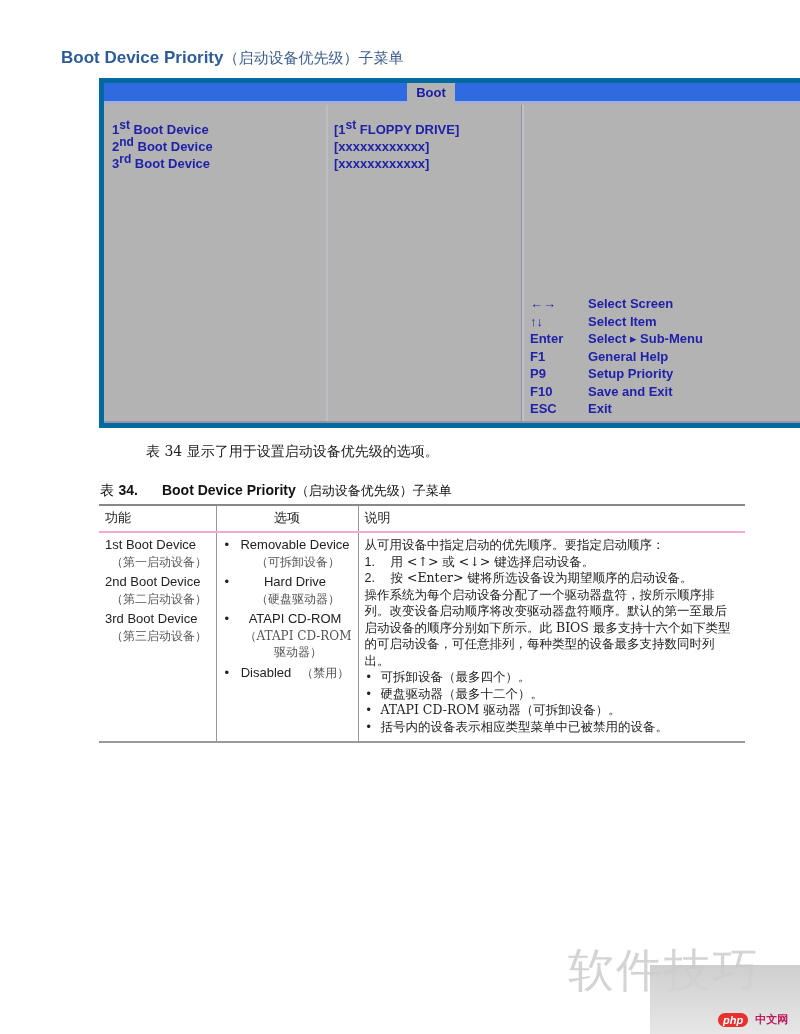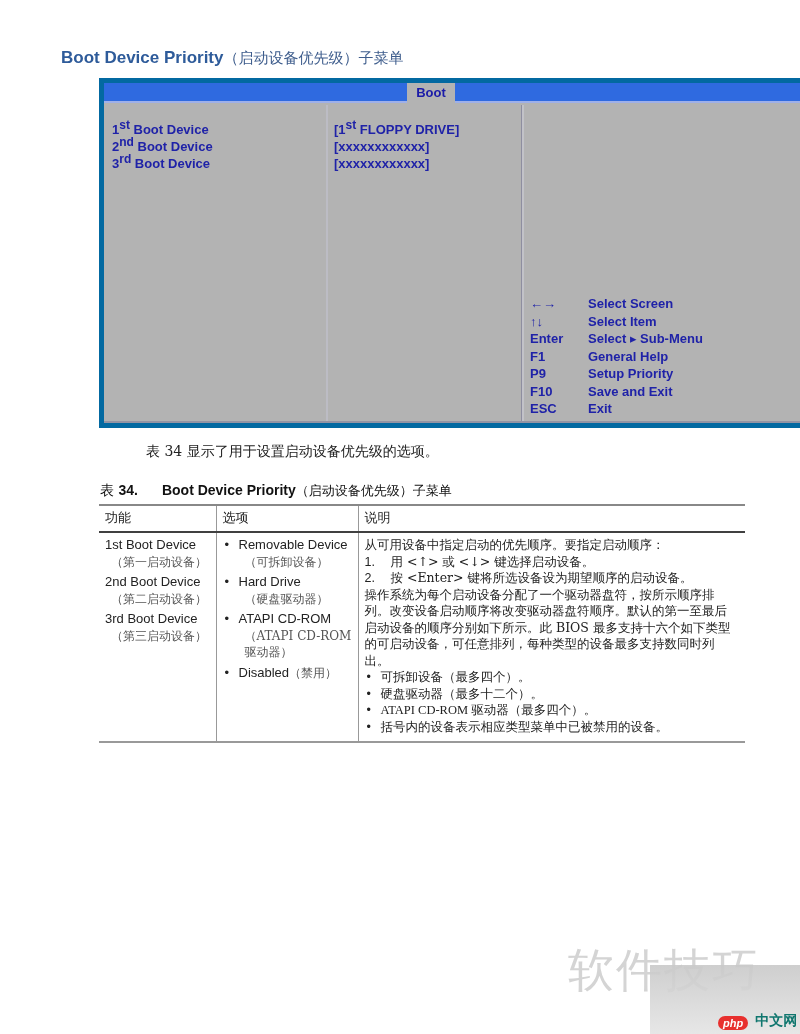--- a/index.html
+++ b/index.html
@@ -52,54 +52,54 @@
   .table-caption .num b { font-family: "Liberation Sans", sans-serif; font-weight: bold; text-align: right; }
   .table-caption .gap { display: inline-block; width: 24px; }
   .table-caption .cn { font-family: "DejaVu Serif", serif; font-weight: normal; font-size: 13px; }
 
   table.spec {
     position: absolute; left: 99px; top: 504px; width: 646px;
     border-collapse: collapse; font-size: 13px; color: #222;
   }
   table.spec th {
     text-align: left; font-weight: normal; font-family: "DejaVu Serif", serif; font-size: 13px;
-    padding: 3px 6px 4px; border-top: 2px solid #888; border-bottom: 2px solid #404040;
+    padding: 3px 6px 4px; border-top: 2px solid #888; border-bottom: 2px solid #f9a8d4;
   }
   table.spec td { vertical-align: top; padding: 4px 6px 6px; line-height: 16.5px; }
   table.spec tr.body-row td { border-bottom: 2px solid #999; }
   table.spec .c1 { width: 117px; border-right: 1px solid #999; }
-  table.spec .c2 { width: 142px; border-right: 1px solid #999; }
+  table.spec .c2 { width: 142px; border-right: 1px solid #999; text-align: center; }
   .cn-sub { font-family: "DejaVu Serif", serif; font-size: 12px; color: #555; padding-left: 6px; display: block; }
   .fn-entry { margin-bottom: 4px; display: block; }
   ul.opts { list-style: none; }
   ul.opts li { position: relative; padding-left: 16px; margin-bottom: 4px; }
   ul.opts li::before { content: "•"; position: absolute; left: 2px; top: 0; }
   .desc { font-family: "DejaVu Serif", serif; font-size: 12.5px; line-height: 18.5px; margin-top: 40px; }
   .desc .num { display: inline-block; width: 26px; font-family: "Liberation Sans", sans-serif; }
-  ul.desc-list { list-style: none; font-family: Liberation Serif, serif; }
+  ul.desc-list { list-style: none; }
   ul.desc-list li { position: relative; padding-left: 16px; }
   ul.desc-list li::before { content: "•"; position: absolute; left: 2px; top: 0; font-family: "Liberation Sans", sans-serif; }
 
   .watermark {
     position: absolute; left: 568px; top: 940px; font-size: 46px; color: #d4d4d4;
     font-family: "DejaVu Sans", sans-serif; letter-spacing: 2px;
   }
   .wm-blur {
     position: absolute; left: 650px; top: 965px; width: 150px; height: 69px;
     background: linear-gradient(180deg, #c9c9c9, #e4e4e4);
     opacity: 0.9;
   }
   .logo {
     position: absolute; left: 718px; top: 1012px; display: flex; align-items: flex-end; gap: 7px;
   }
   .logo .php {
     background: #e8302e; color: #fff; font-size: 11px; font-style: italic; font-weight: bold;
     border-radius: 8px; padding: 1px 5px;
   }
-  .logo .cnw { color: #0f766e; font-size: 14px; font-weight: bold; }
+  .logo .cnw { color: #be185d; font-size: 11px; font-weight: bold; }
 </style>
 </head>
 <body>
 
 <div class="page-title">
   <span>Boot Device Priority</span><span class="cn">（启动设备优先级）子菜单</span>
 </div>
 
 <div class="bios">
   <div class="bios-header"></div>
@@ -172,32 +172,32 @@
       <td class="c1">
         <span class="fn-entry"><span>1st Boot Device</span><span class="cn-sub">（第一启动设备）</span></span>
         <span class="fn-entry"><span>2nd Boot Device</span><span class="cn-sub">（第二启动设备）</span></span>
         <span class="fn-entry"><span>3rd Boot Device</span><span class="cn-sub">（第三启动设备）</span></span>
       </td>
       <td class="c2">
         <ul class="opts">
           <li><span>Removable Device</span><span class="cn-sub">（可拆卸设备）</span></li>
           <li><span>Hard Drive</span><span class="cn-sub">（硬盘驱动器）</span></li>
           <li><span>ATAPI CD-ROM</span><span class="cn-sub">（ATAPI CD-ROM 驱动器）</span></li>
-          <li><span>Disabled</span><span class="cn-sub" style="display:inline;padding-left:0">（禁用）</span></li>
+          <li><span>Disabled</span><span class="cn-sub" style="display:inline;padding-left:10px">（禁用）</span></li>
         </ul>
       </td>
       <td class="desc">
         <div>从可用设备中指定启动的优先顺序。要指定启动顺序：</div>
         <div><span class="num">1.</span><span>用 &lt;↑&gt; 或 &lt;↓&gt; 键选择启动设备。</span></div>
         <div><span class="num">2.</span><span>按 &lt;Enter&gt; 键将所选设备设为期望顺序的启动设备。</span></div>
         <div>操作系统为每个启动设备分配了一个驱动器盘符，按所示顺序排列。改变设备启动顺序将改变驱动器盘符顺序。默认的第一至最后启动设备的顺序分别如下所示。此 BIOS 最多支持十六个如下类型的可启动设备，可任意排列，每种类型的设备最多支持数同时列出。</div>
         <ul class="desc-list">
           <li>可拆卸设备（最多四个）。</li>
           <li>硬盘驱动器（最多十二个）。</li>
-          <li>ATAPI CD-ROM 驱动器（最多四个）。</li>
+          <li>ATAPI CD-ROM 驱动器（可拆卸设备）。</li>
           <li>括号内的设备表示相应类型菜单中已被禁用的设备。</li>
         </ul>
       </td>
     </tr>
   </tbody>
 </table>
 
 <div class="watermark">软件技巧</div>
 <div class="wm-blur"></div>
 <div class="logo">

